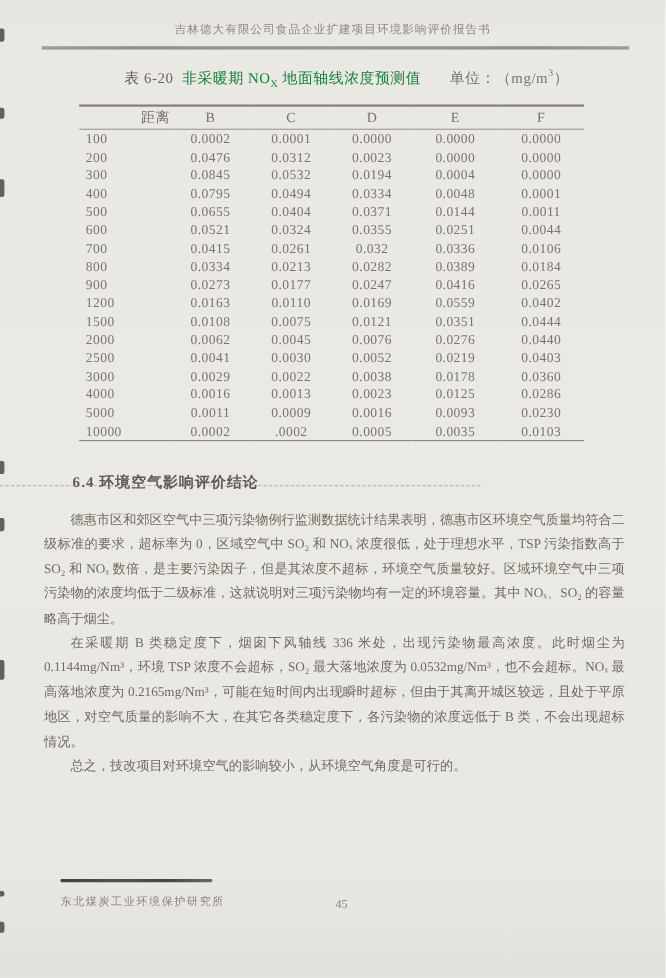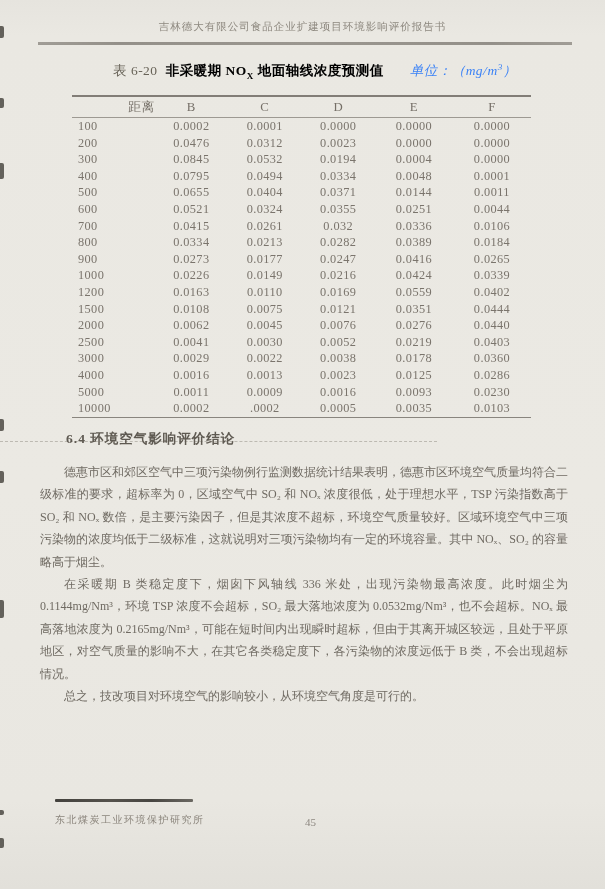--- a/index.html
+++ b/index.html
@@ -22,23 +22,23 @@
     background:linear-gradient(90deg,#7b766f 0%,#66615a 15%,#716c65 50%,#66615a 85%,#7b766f 100%);
     opacity:.65;border-bottom:1px solid rgba(110,105,98,.35);
   }
 
   
   .table-caption{
     position:absolute;top:61px;left:113px;width:480px;
     font-size:13.5px;color:#686358;letter-spacing:.5px;white-space:nowrap;
   }
   .table-caption .cap-label{margin-right:8px;}
-  .table-caption .cap-title{font-weight:bold;color:#000000;}
+  .table-caption .cap-title{font-weight:normal;color:#15803d;}
   .table-caption sub{font-size:9px;}
-  .table-caption .unit{margin-left:26px;font-weight:normal;color:#3b82f6;font-style:italic;}
+  .table-caption .unit{margin-left:26px;font-weight:normal;color:#737373;}
   .table-caption sup{font-size:9px;}
 
   
   .table-wrap{
     position:absolute;top:95px;left:72px;width:459px;
   }
   table.pred{
     width:100%;border-collapse:collapse;table-layout:fixed;
     font-size:12.3px;color:#7a746c;letter-spacing:.4px;
   }
@@ -195,28 +195,20 @@
           </tr>
           <tr>
             <td>900</td>
             <td>0.0273</td>
             <td>0.0177</td>
             <td>0.0247</td>
             <td>0.0416</td>
             <td>0.0265</td>
           </tr>
           <tr>
-            <td>1000</td>
-            <td>0.0226</td>
-            <td>0.0149</td>
-            <td>0.0216</td>
-            <td>0.0424</td>
-            <td>0.0339</td>
-          </tr>
-          <tr>
             <td>1200</td>
             <td>0.0163</td>
             <td>0.0110</td>
             <td>0.0169</td>
             <td>0.0559</td>
             <td>0.0402</td>
           </tr>
           <tr>
             <td>1500</td>
             <td>0.0108</td>

